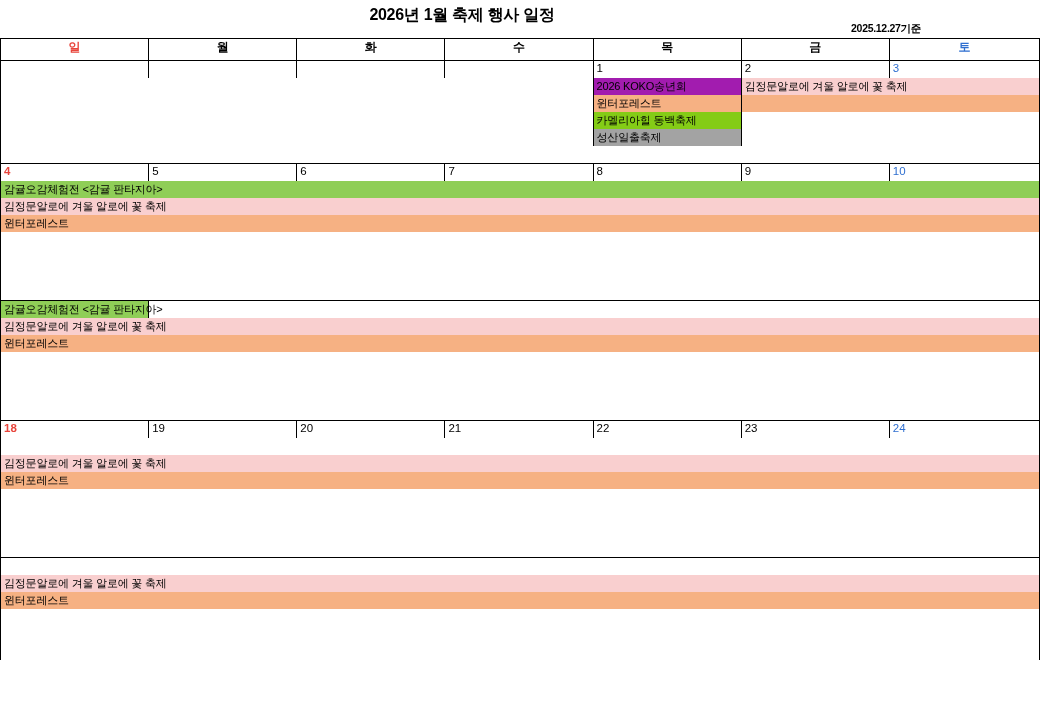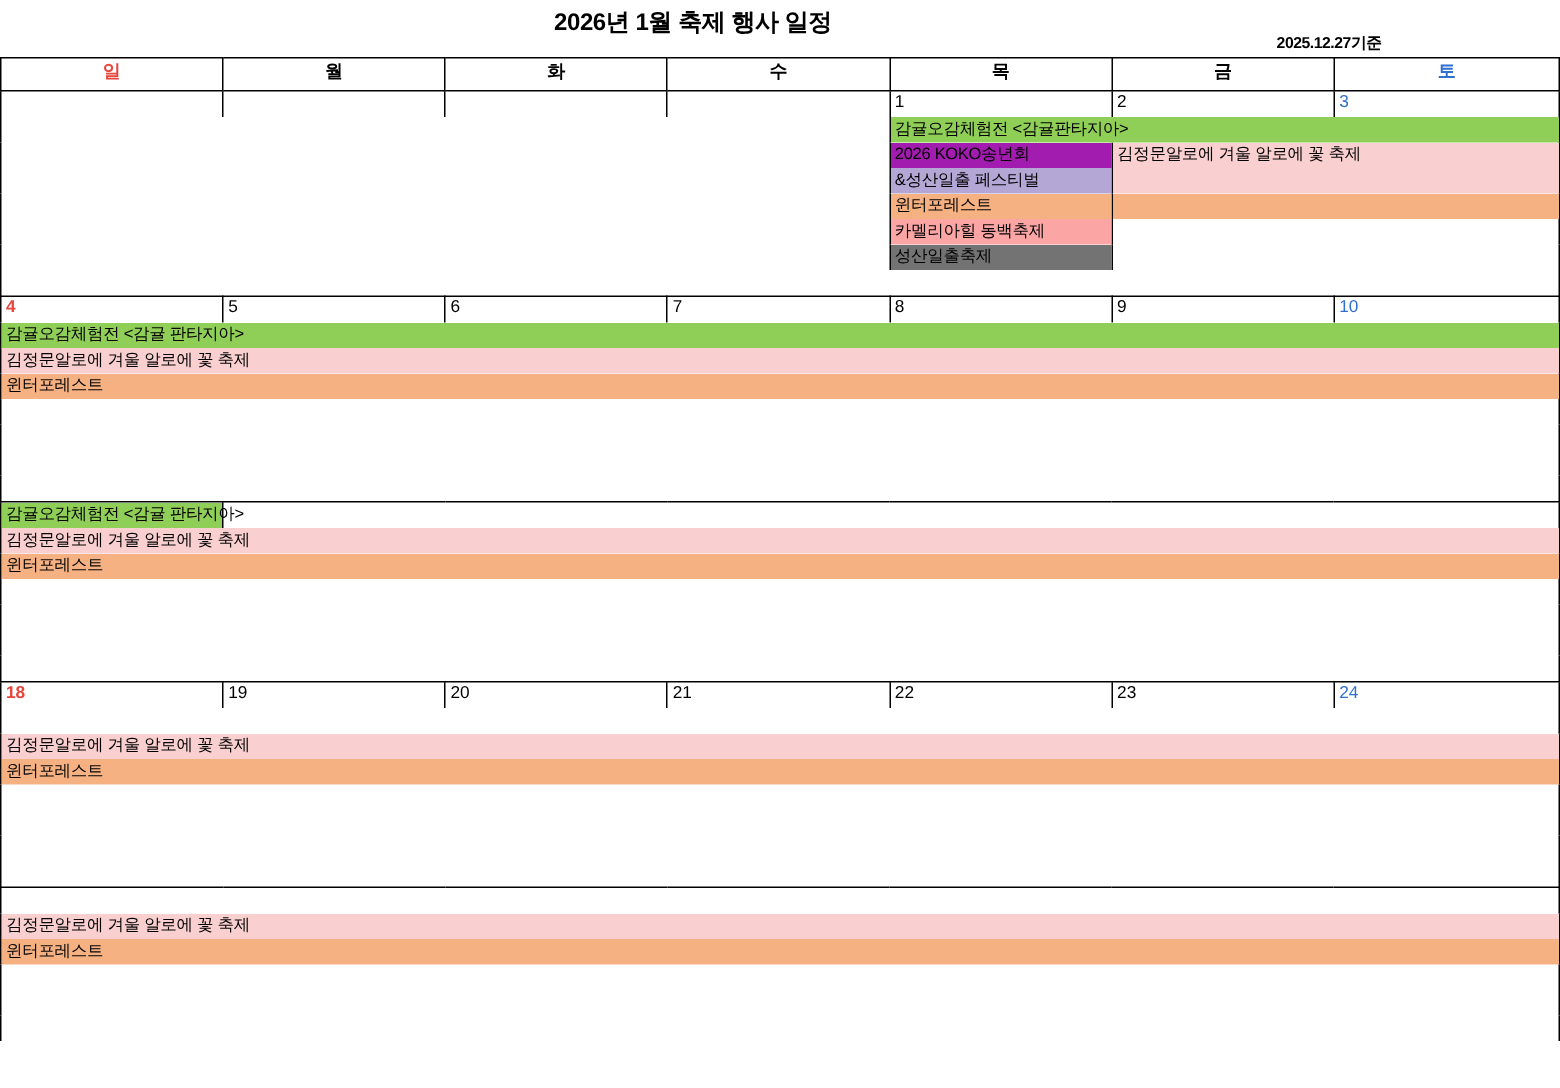--- a/index.html
+++ b/index.html
@@ -150,73 +150,54 @@
             <div class="daynum wd">2</div>
           </td>
           <td>
             <div class="daynum sat">3</div>
           </td>
         </tr>
         <tr class="bandrow">
           <td class="ev" colspan="4">
             <div class="fill"></div>
           </td>
-          <td class="ev" colspan="3" style="background: rgb(143, 206, 87);">
-            <div class="evtext">감귤오감체험전 &lt;감귤판타지아&gt;</div>
-          </td>
-        </tr>
-        <tr class="bandrow">
-          <td class="ev" colspan="4">
-            <div class="fill"></div>
-          </td>
           <td class="ev" colspan="1" style="background: #a21caf;">
             <div class="evtext">2026 KOKO송년회</div>
           </td>
           <td class="ev" colspan="2" style="background: rgb(249, 207, 207);">
             <div class="evtext">김정문알로에 겨울 알로에 꽃 축제</div>
           </td>
         </tr>
         <tr class="bandrow">
           <td class="ev" colspan="4">
             <div class="fill"></div>
           </td>
-          <td class="ev" colspan="1" style="background: rgb(180, 167, 214);">
-            <div class="evtext">&amp;성산일출 페스티벌</div>
-          </td>
-          <td class="ev" colspan="2" style="background: rgb(249, 207, 207);">
+          <td class="ev" colspan="1" style="background: rgb(246, 177, 131);">
+            <div class="evtext">윈터포레스트</div>
+          </td>
+          <td class="ev" colspan="2" style="background: rgb(246, 177, 131);">
             <div class="fill"></div>
           </td>
         </tr>
         <tr class="bandrow">
           <td class="ev" colspan="4">
             <div class="fill"></div>
           </td>
-          <td class="ev" colspan="1" style="background: rgb(246, 177, 131);">
-            <div class="evtext">윈터포레스트</div>
-          </td>
-          <td class="ev" colspan="2" style="background: rgb(246, 177, 131);">
+          <td class="ev" colspan="1" style="background: #84cc16; margin-left: 32px;">
+            <div class="evtext">카멜리아힐 동백축제</div>
+          </td>
+          <td class="ev" colspan="2">
             <div class="fill"></div>
           </td>
         </tr>
         <tr class="bandrow">
           <td class="ev" colspan="4">
             <div class="fill"></div>
           </td>
-          <td class="ev" colspan="1" style="background: #fca5a5; margin-left: 32px;">
-            <div class="evtext">카멜리아힐 동백축제</div>
-          </td>
-          <td class="ev" colspan="2">
-            <div class="fill"></div>
-          </td>
-        </tr>
-        <tr class="bandrow">
-          <td class="ev" colspan="4">
-            <div class="fill"></div>
-          </td>
-          <td class="ev" colspan="1" style="background: #737373; margin-top: 44px;">
+          <td class="ev" colspan="1" style="background: #a3a3a3; margin-top: 44px;">
             <div class="evtext">성산일출축제</div>
           </td>
           <td class="ev" colspan="2">
             <div class="fill"></div>
           </td>
         </tr>
         <tr class="bandrow last">
           <td class="ev" colspan="7">
             <div class="fill"></div>
           </td>

